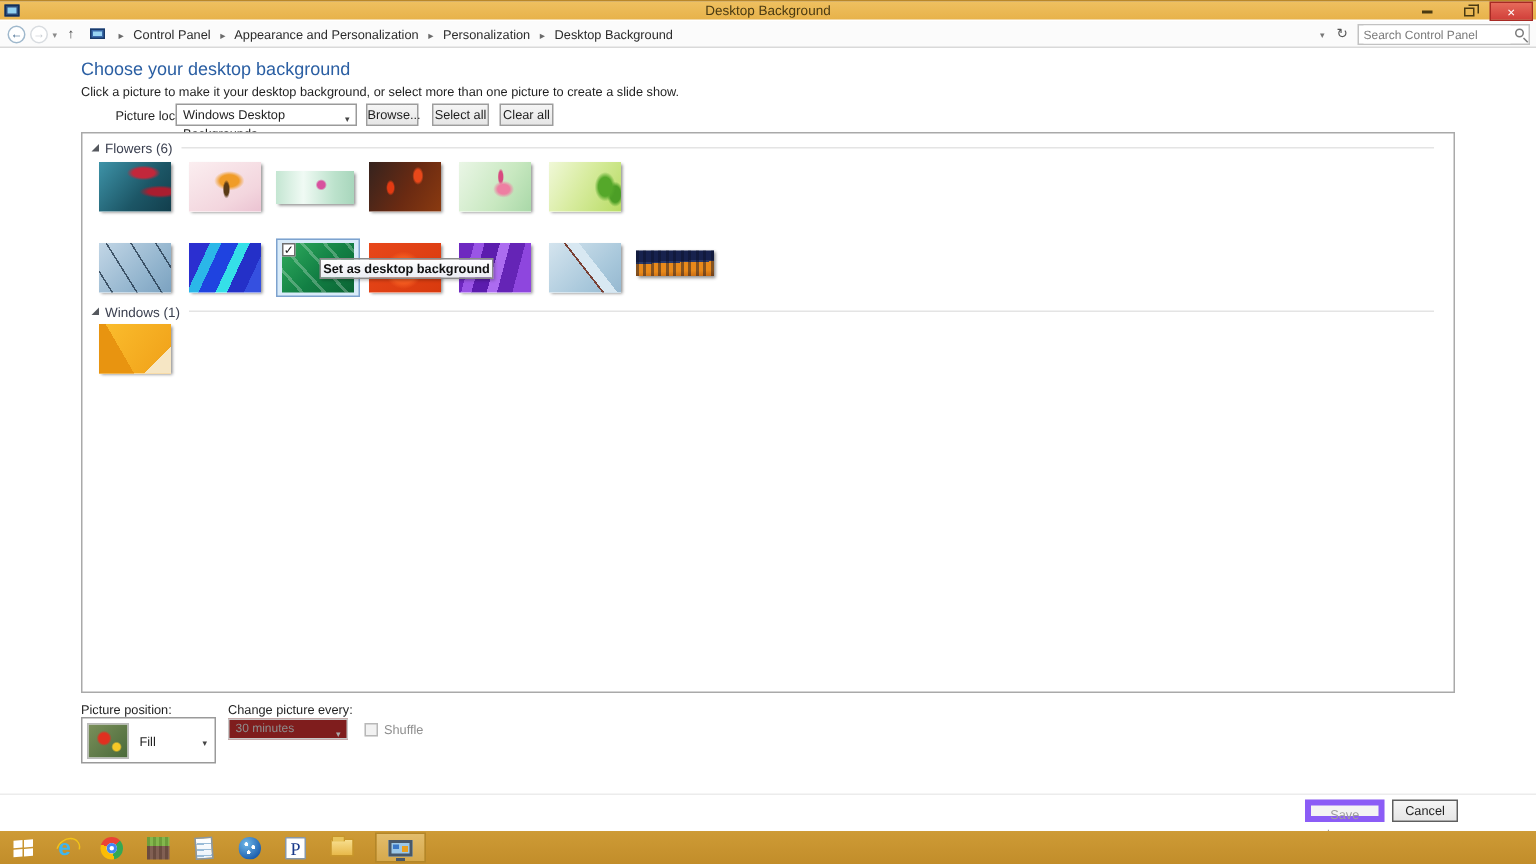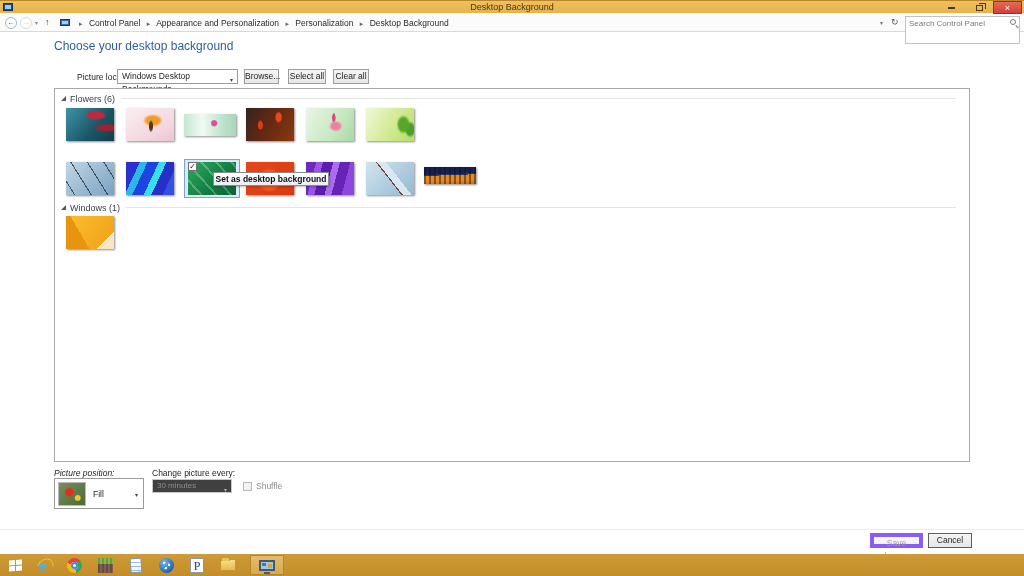--- a/index.html
+++ b/index.html
@@ -36,21 +36,21 @@
   .nav-fwd  { left:20px; color:#C2C8CE; border-color:#D8DCE0; }
   .nav-dd   { position:absolute; left:35px; top:5px; font-size:6px; color:#8A8A8A; }
   .nav-up   { position:absolute; left:45px; top:3px; font-size:9px; color:#444; }
   .crumb-icon { position:absolute; left:60px; top:5px; width:10px; height:7px;
     background:#3A6AAA; border:1px solid #1A3A6A; }
   .crumb-icon::after { content:""; position:absolute; inset:1px; background:#9AD4F2; }
   .crumbs { position:absolute; left:75px; top:4px; font-size:8.5px; color:#2A2A2A; white-space:nowrap; }
   .crumbs .sep { color:#6A6A6A; font-size:7px; padding:0 4px; }
   .bar-dd { position:absolute; left:880px; top:5px; font-size:6px; color:#777; }
   .bar-refresh { position:absolute; left:891px; top:3px; font-size:9px; color:#555; }
-  .searchbox { position:absolute; left:905px; top:2px; width:115px; height:28px;
+  .searchbox { position:absolute; left:905px; top:2px; width:115px; height:14px;
     background:#fff; border:1px solid #C2C2C2; }
   .searchbox input { position:absolute; left:3px; top:0; width:98px; height:12px; border:none;
     outline:none; font-size:8px; color:#555; font-family:"Liberation Sans",sans-serif; }
   .searchbox input::placeholder { color:#7A7A7A; }
   .mag { position:absolute; right:3px; top:2px; width:6px; height:6px;
     border:1px solid #7A7A7A; border-radius:50%; }
   .mag::after { content:""; position:absolute; left:5px; top:5px; width:4px; height:1px;
     background:#7A7A7A; transform:rotate(45deg); transform-origin:left top; }
 
   
@@ -128,34 +128,34 @@
   .sel-frame .thumb { position:absolute; left:3px; top:2px; box-shadow:none; }
   .chk { position:absolute; left:3px; top:2px; width:9px; height:9px; background:#fff;
     border:1px solid #707070; font-size:8px; line-height:8px; text-align:center; color:#222; z-index:3; }
 
   .tooltip { position:absolute; left:213px; top:172px; width:116px; height:14px;
     background:linear-gradient(#FFFFFF,#EBEDF3); border:1px solid #8A8A8A;
     font-size:8.5px; font-weight:bold; color:#111; text-align:center; line-height:12px; z-index:5;
     box-shadow:1px 1px 2px rgba(0,0,0,.25); }
 
   
-  .pos-label { position:absolute; left:54px; top:468px; font-size:8.5px; color:#1E1E1E;font-style:italic; }
+  .pos-label { position:absolute; left:54px; top:468px; font-size:8.5px; color:#1E1E1E; }
   .pos-combo { position:absolute; left:54px; top:478px; width:90px; height:31px;
     background:#fff; border:1px solid #9A9A9A; }
   .pos-thumb { position:absolute; left:3px; top:3px; width:28px; height:24px; border:1px solid #BBB;
     background:
       radial-gradient(circle 7px at 40% 42%, #E03020 0 50%, rgba(224,48,32,0) 72%),
       radial-gradient(circle 5px at 72% 68%, #F6C826 0 48%, rgba(246,200,38,0) 70%),
       linear-gradient(135deg,#7A8F5A,#4A6A3A); }
   .pos-value { position:absolute; left:38px; top:10px; font-size:8.5px; color:#1E1E1E; }
   .pos-combo .chev { position:absolute; right:5px; top:12px; font-size:6px; color:#444; }
 
   .cpe-label { position:absolute; left:152px; top:468px; font-size:8.5px; color:#1E1E1E; }
   .cpe-combo { position:absolute; left:152px; top:479px; width:80px; height:14px;
-    background:#404040; border:1px solid #C8C8C8; font-size:8px; color:#8E8E8E; line-height:12px; padding-left:4px; }
+    background:#7f1d1d; border:1px solid #C8C8C8; font-size:8px; color:#8E8E8E; line-height:12px; padding-left:4px; }
   .cpe-combo .chev { position:absolute; right:4px; top:4px; font-size:6px; color:#AAA; }
   .shuffle { position:absolute; left:243px; top:481px; display:flex; align-items:center; }
   .shuffle-box { width:9px; height:9px; background:#F2F2F2; border:1px solid #B8B8B8; margin-right:4px; }
   .shuffle-label { font-size:8.5px; color:#8E8E8E; }
 
   .footer-rule { position:absolute; left:0; top:529px; width:1024px; height:1px; background:#ECECEC; }
   .btn-save { position:absolute; left:870px; top:533px; width:53px; height:15px;
     background:#F4F4F4; border:4px solid #8b5cf6; color:#9E9E9E; font-size:8.5px; text-align:center; line-height:13px; }
   .btn-cancel { position:absolute; left:928px; top:533px; width:44px; height:15px;
     background:linear-gradient(#F5F5F5,#E6E6E6); border:1px solid #5E5E5E; color:#1E1E1E;
@@ -242,20 +242,21 @@
     </div>
     <div class="bar-dd">▾</div>
     <div class="bar-refresh">↻</div>
     <div class="searchbox">
       <input placeholder="Search Control Panel" style="">
       <span class="mag"></span>
     </div>
   </div>
 
   <div class="page-heading">Choose your desktop background</div>
+  <div class="page-sub">Click a picture to make it your desktop background, or select more than one picture to create a slide show.</div>
 
   <div class="loc-label">Picture location:</div>
   <div class="combo loc-combo">
     <span>Windows Desktop Backgrounds</span>
     <span class="chev">▾</span>
   </div>
   <div class="w8-btn btn-browse">Browse...</div>
   <div class="w8-btn btn-selectall">Select all</div>
   <div class="w8-btn btn-clearall">Clear all</div>
 

